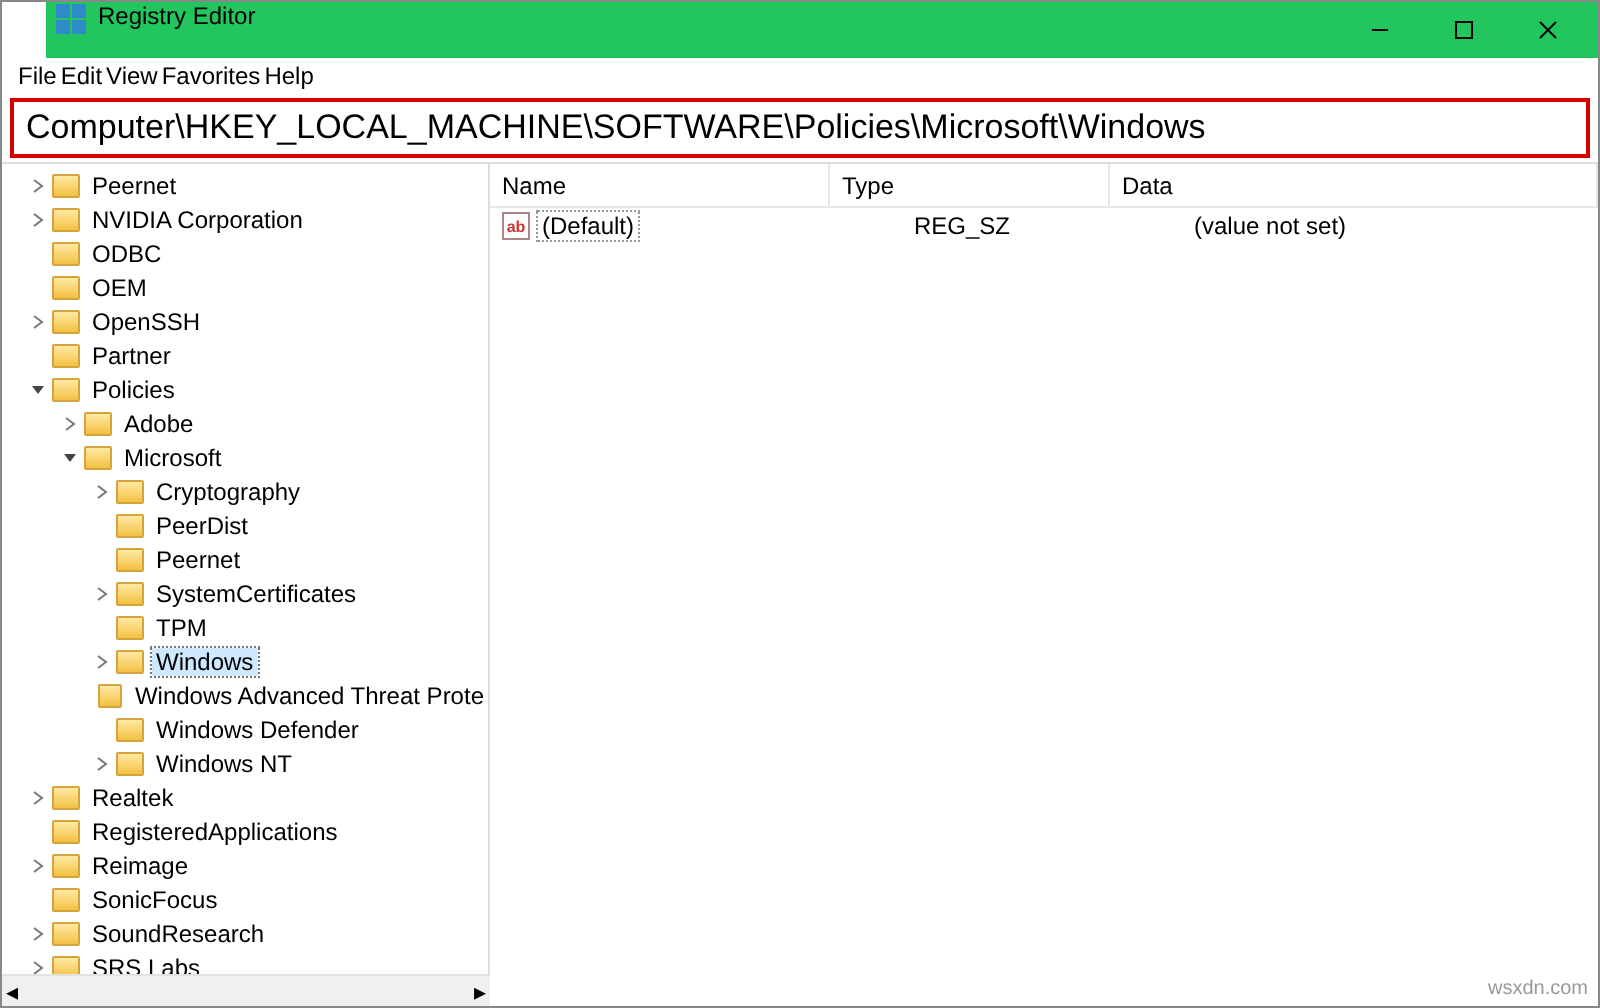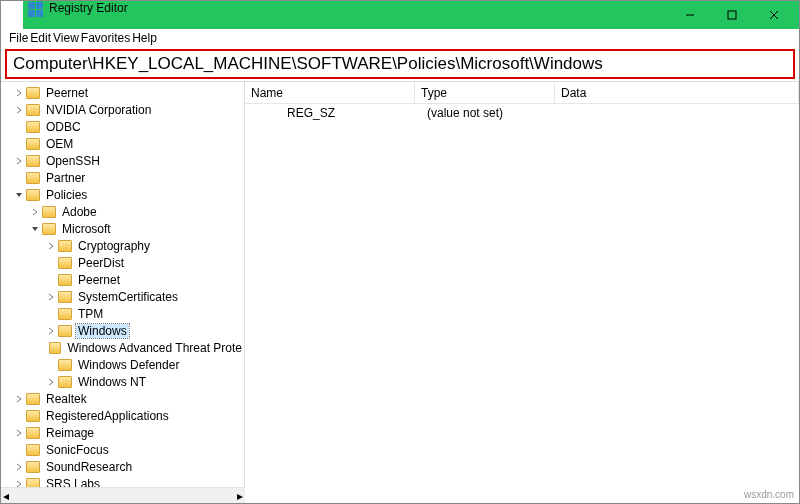--- a/index.html
+++ b/index.html
@@ -281,20 +281,24 @@
       </div>
     </div>
   <div class="right">
     <div class="cols">
       <div class="col" style="width:170px">Name</div>
       <div class="col" style="width:140px">Type</div>
       <div class="col" style="flex:1">Data</div>
     </div>
     <div class="rows" id="rows">
         <div class="rrow">
+          <div style="width: 170px; display: flex; align-items: center;">
+            <span class="string-icon">ab</span>
+            <span class="val-name">(Default)</span>
+          </div>
           <div style="width: 140px; padding-left: 6px; margin-left: 36px;">REG_SZ</div>
           <div style="flex: 1 1 0%; padding-left: 6px;">(value not set)</div>
         </div>
       </div>
   </div>
 </div>
 
 <div class="hscroll" style="width:244px;position:absolute;left:1px;bottom:1px">
   <span>◂</span>
   <span>▸</span>

